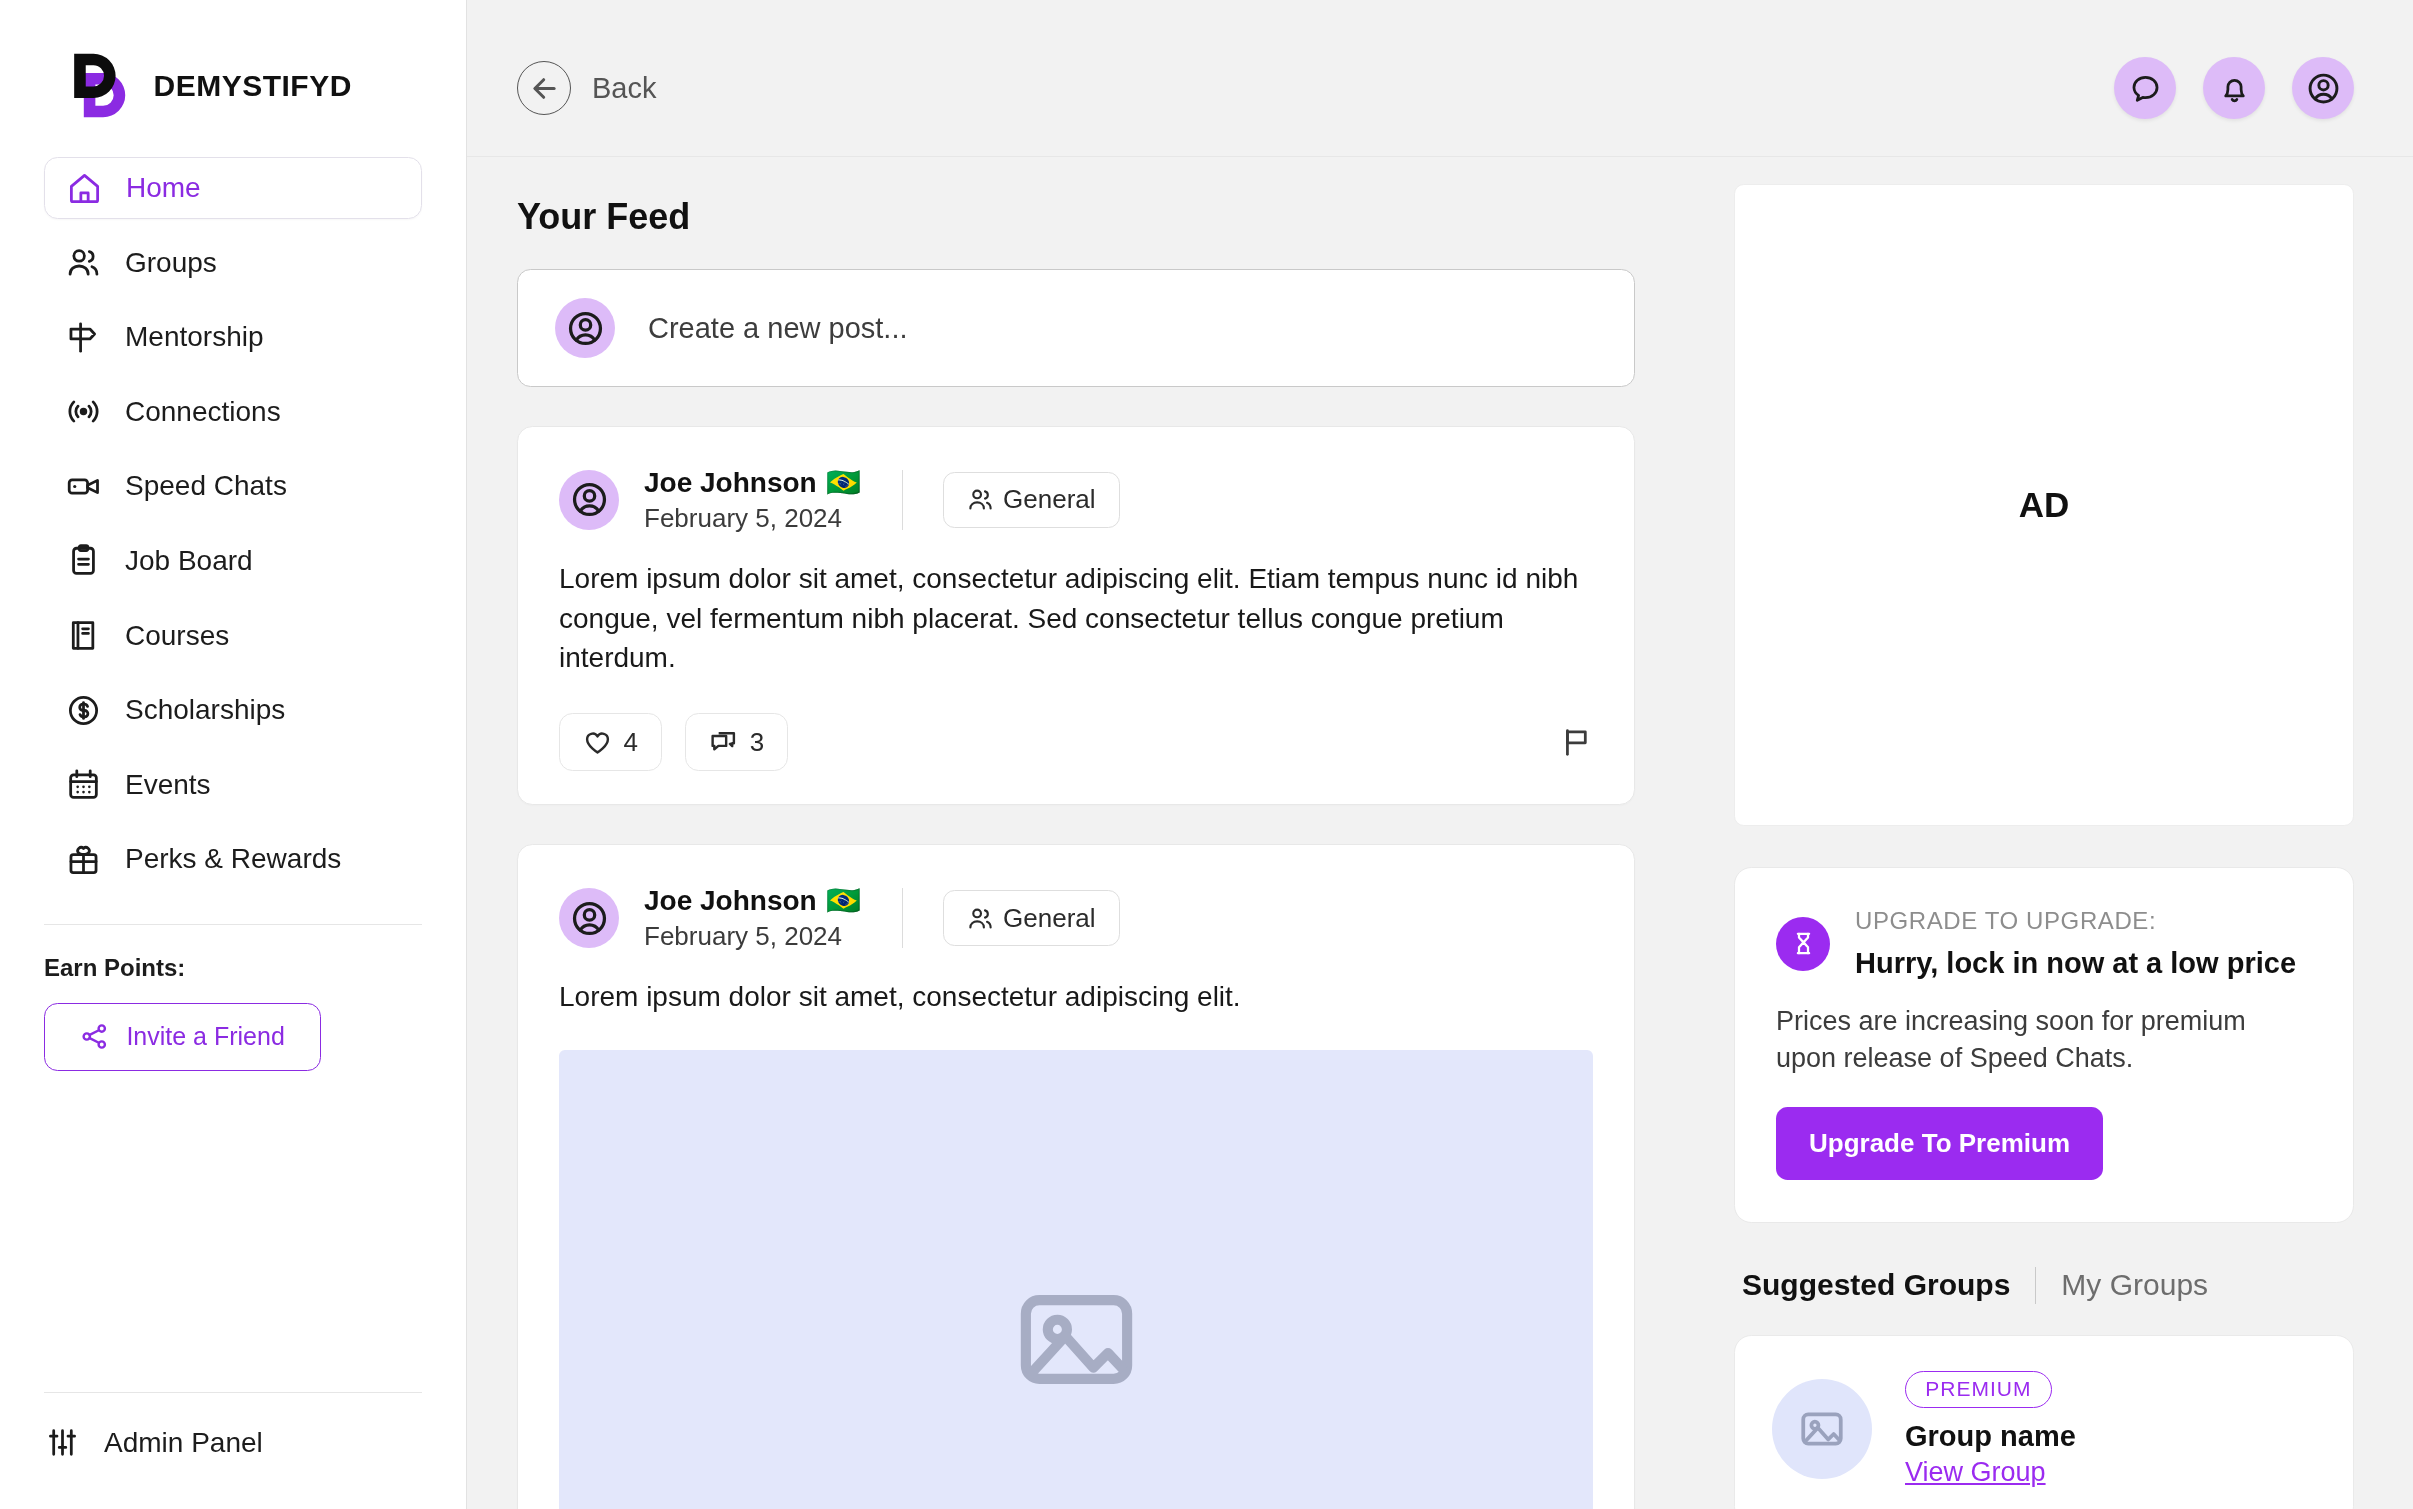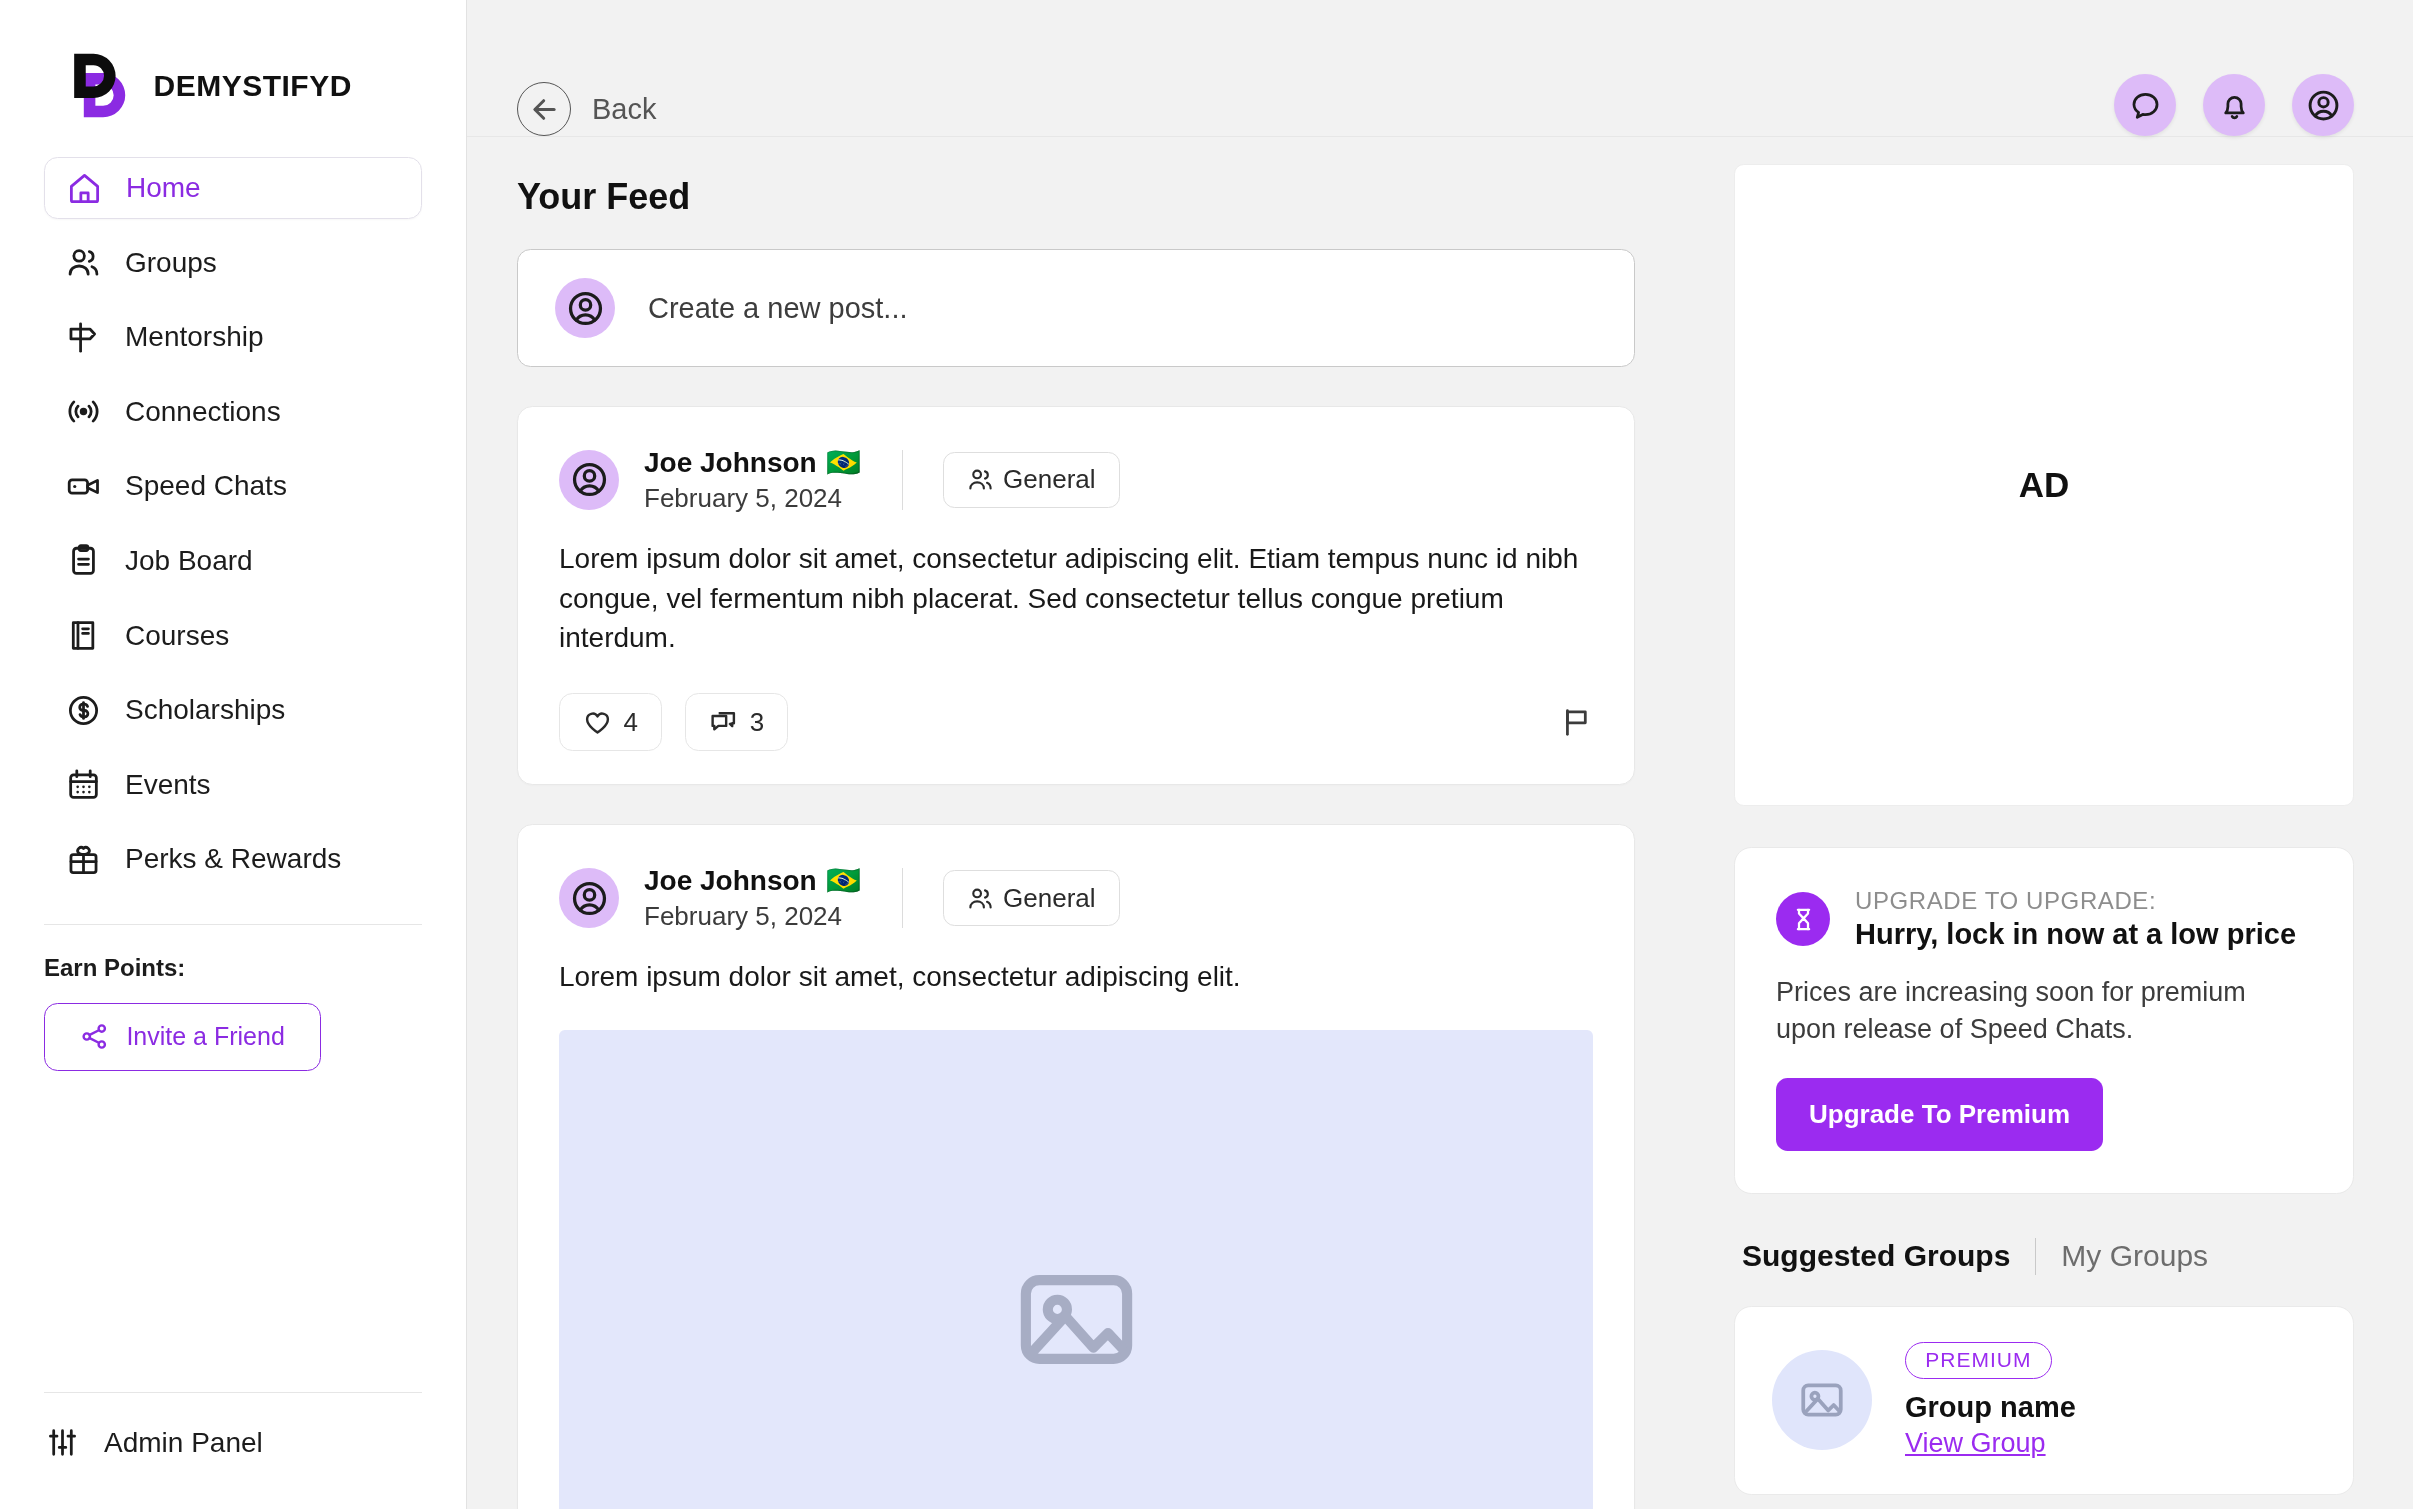--- a/index.html
+++ b/index.html
@@ -50,23 +50,24 @@
   .footer-div { height: 1px; background: #e6e6e6; margin: 0 44px 0 44px; }
   .admin {
     display: flex; align-items: center; gap: 25px;
     padding: 33px 44px 0 46px; font-size: 28px; color: #1c1c1c; cursor: pointer;
   }
 
   
   .main { flex: 1 1 auto; height: 1509px; display: flex; flex-direction: column; background:#f2f2f2; }
   .topbar {
     height: 137px; flex: 0 0 137px;
-    display: flex; align-items: flex-end; justify-content: space-between;
+    display: flex; align-items: center; justify-content: space-between;
     padding: 0 60px 0 50px;
     border-bottom: 1px solid #e7e7e7;
+    margin-top: 20px;
   }
   .back { display: flex; align-items: center; gap: 21px; cursor: pointer; }
   .back-circle {
     width: 54px; height: 54px; border-radius: 50%;
     border: 1.9px solid #555; display: flex; align-items: center; justify-content: center;
   }
   .back-label { font-size: 29px; color: #555; }
   .top-actions { display: flex; gap: 27px; }
   .round-btn {
     width: 62px; height: 62px; border-radius: 50%;
@@ -130,21 +131,21 @@
   .promo-card {
     background: #fff; border: 1px solid #e9e9e9; border-radius: 17.4px;
     margin-top: 41px; padding: 39px 41px 42px 41px;
   }
   .promo-top { display: flex; align-items: center; gap: 25px; }
   .promo-icon {
     width: 54px; height: 54px; border-radius: 50%; background: #9b2bf0;
     display: flex; align-items: center; justify-content: center; flex: 0 0 54px;
   }
   .promo-kicker { font-size: 24px; color: #8d8d8d; letter-spacing: 0.6px; }
-  .promo-title { font-size: 29px; font-weight: bold; color: #111; margin-top: 3px; }
+  .promo-title { font-size: 29px; font-weight: bold; color: #111; margin-top: 12px; }
   .promo-body { font-size: 27px; color: #3c3c3c; line-height: 1.38; margin-top: 23px; }
   .promo-btn {
     margin-top: 29px; display: inline-block;
     background: #9b2bf0; color: #fff; font-size: 26px; font-weight: bold;
     border: none; border-radius: 11.6px; padding: 21px 33px; cursor: pointer;
   }
 
   .groups-tabs { display: flex; align-items: center; gap: 25px; margin-top: 44px; }
   .gt-active { font-size: 30px; font-weight: bold; color: #111; cursor: pointer; margin-left: 8px; }
   .gt-sep { width: 1px; height: 37px; background: #c9c9c9; }

